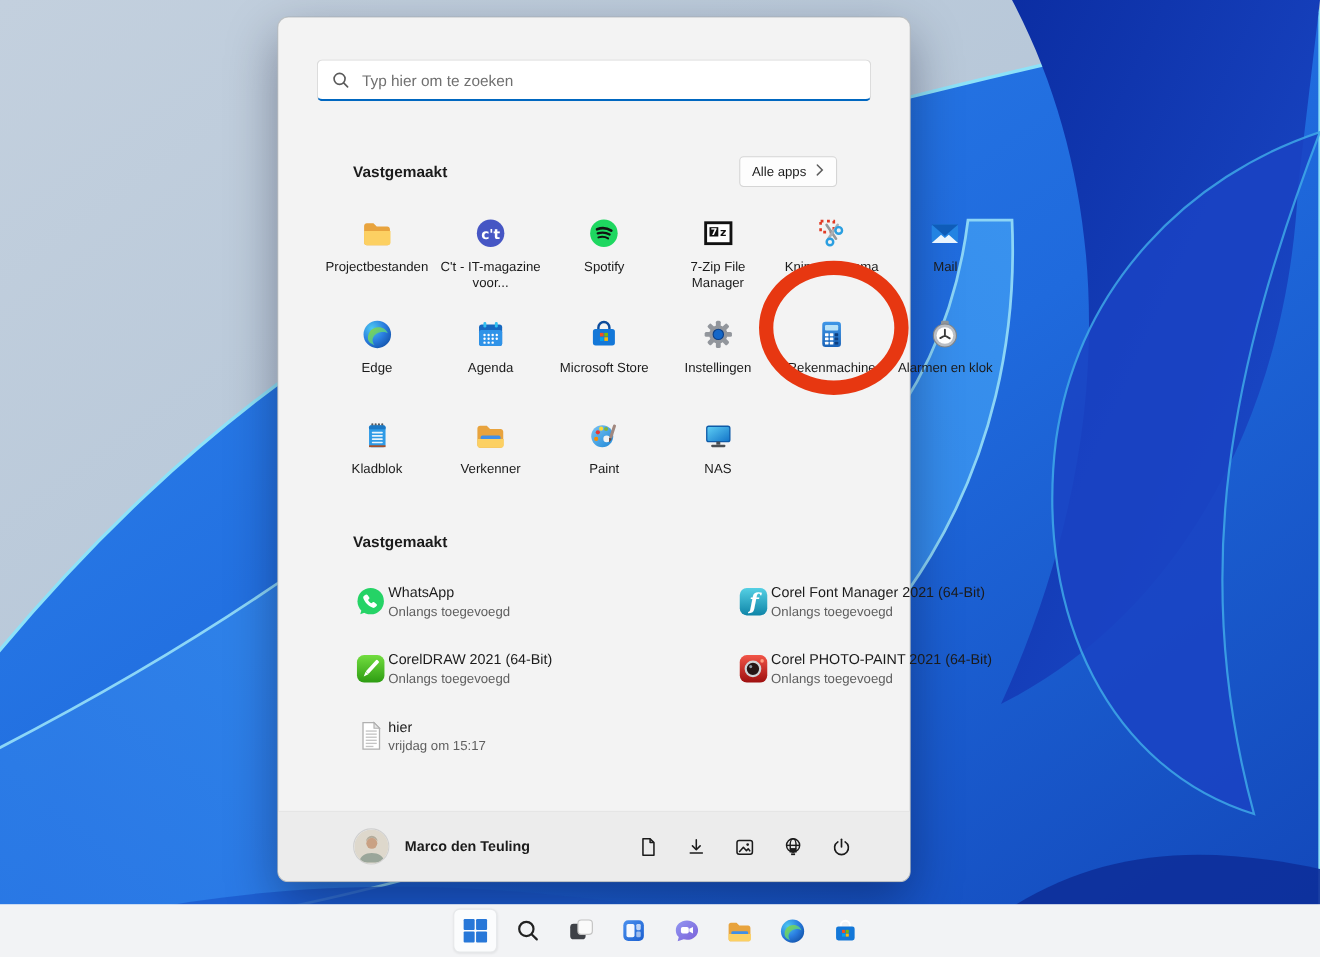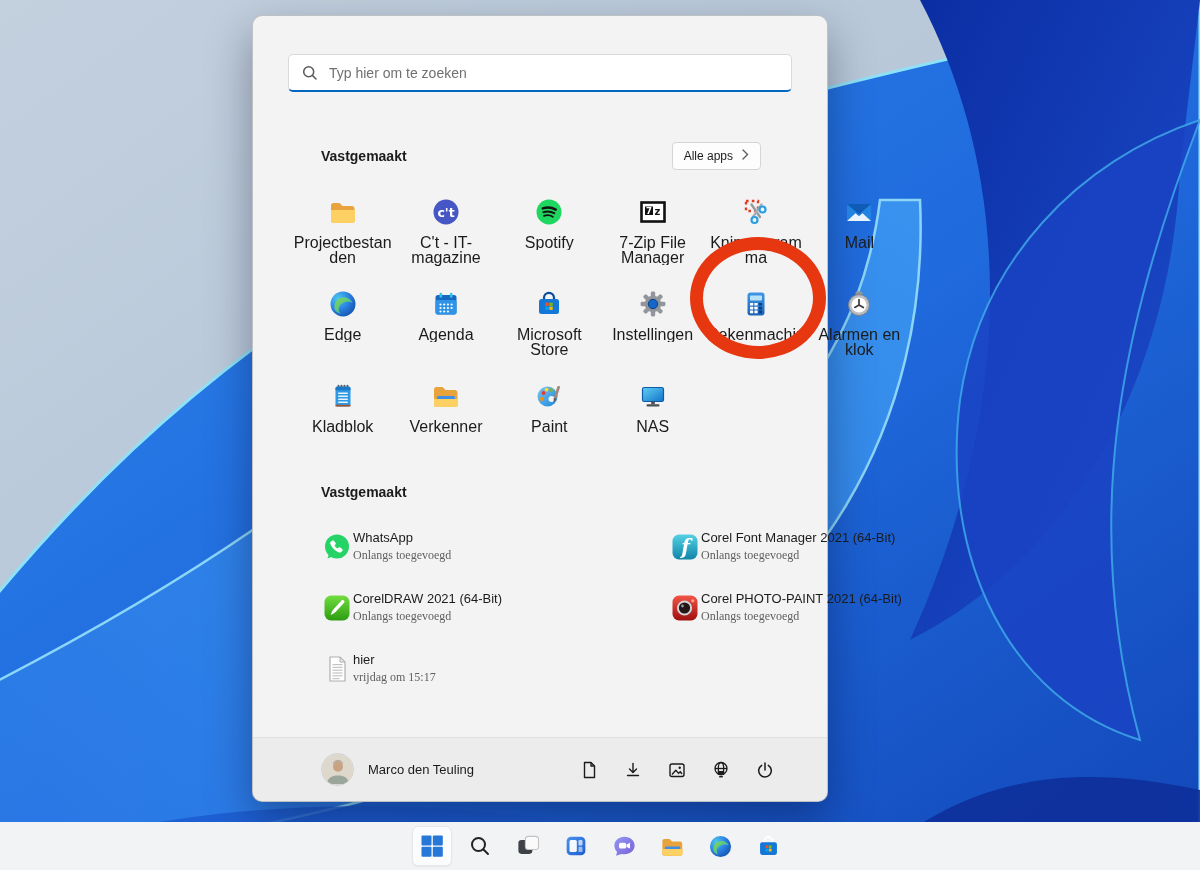--- a/index.html
+++ b/index.html
@@ -27,35 +27,35 @@
     font-family:"Liberation Sans", sans-serif;
   }
   .app-grid {
     position:absolute; left:38px; top:170px; width:620px;
     display:grid; grid-template-columns:repeat(6,1fr); grid-auto-rows:92px;
   }
   .tile { display:flex; flex-direction:column; align-items:center; padding-top:10px; border-radius:6px; cursor:pointer; }
   .ticon { width:32px; height:32px; display:block; }
   .ticon svg { display:block; }
   .tlabel {
-    margin-top:7px; width:100px; font-size:16px; line-height:15px; color:#1b1b1b;
+    margin-top:7px; width:100px; font-size:12px; line-height:15px; color:#1b1b1b;
     text-align:center; overflow-wrap:anywhere; max-height:31px; overflow:hidden;
   }
   .rec-grid {
     position:absolute; left:38px; top:500px; width:620px;
     display:grid; grid-template-columns:348px 272px; grid-auto-rows:61px;
   }
   .rec-item { display:flex; align-items:center; padding-left:30px; border-radius:6px; cursor:pointer; }
   .ricon { width:32px; height:32px; flex:0 0 32px; }
   .rtitle { font-size:13px; color:#1b1b1b; }
-  .rsub { font-size:12px; color:#5f5f5f; margin-top:3px;font-family:Liberation Serif, serif; }
+  .rsub { font-size:12px; color:#5f5f5f; margin-top:3px; }
   .menu-footer {
     position:absolute; left:0; right:0; bottom:0; height:64px;
     background:#ececec; border-top:1px solid #e0e0e0; border-radius:0 0 10px 10px;
-    display:flex; align-items:center; justify-content:space-between; padding:0 48px 0 68px;
+    display:flex; align-items:center; justify-content:space-between; padding:0 48px 0 68px;font-weight:bold;
   }
   .user-chip { display:flex; align-items:center; gap:14px; cursor:pointer; border-radius:4px; }
   .avatar { width:33px; height:33px; border-radius:50%; overflow:hidden; display:block; border:1px solid #d0d0d0; }
   .user-name { font-size:13px; color:#1b1b1b; }
   .foot-icons { display:flex; align-items:center; gap:16px; }
   .fbtn { width:28px; height:28px; display:flex; align-items:center; justify-content:center; border-radius:4px; cursor:pointer; }
 
   
   .annotation-circle {
     position:absolute; left:690px; top:237px; width:136px; height:122px;

